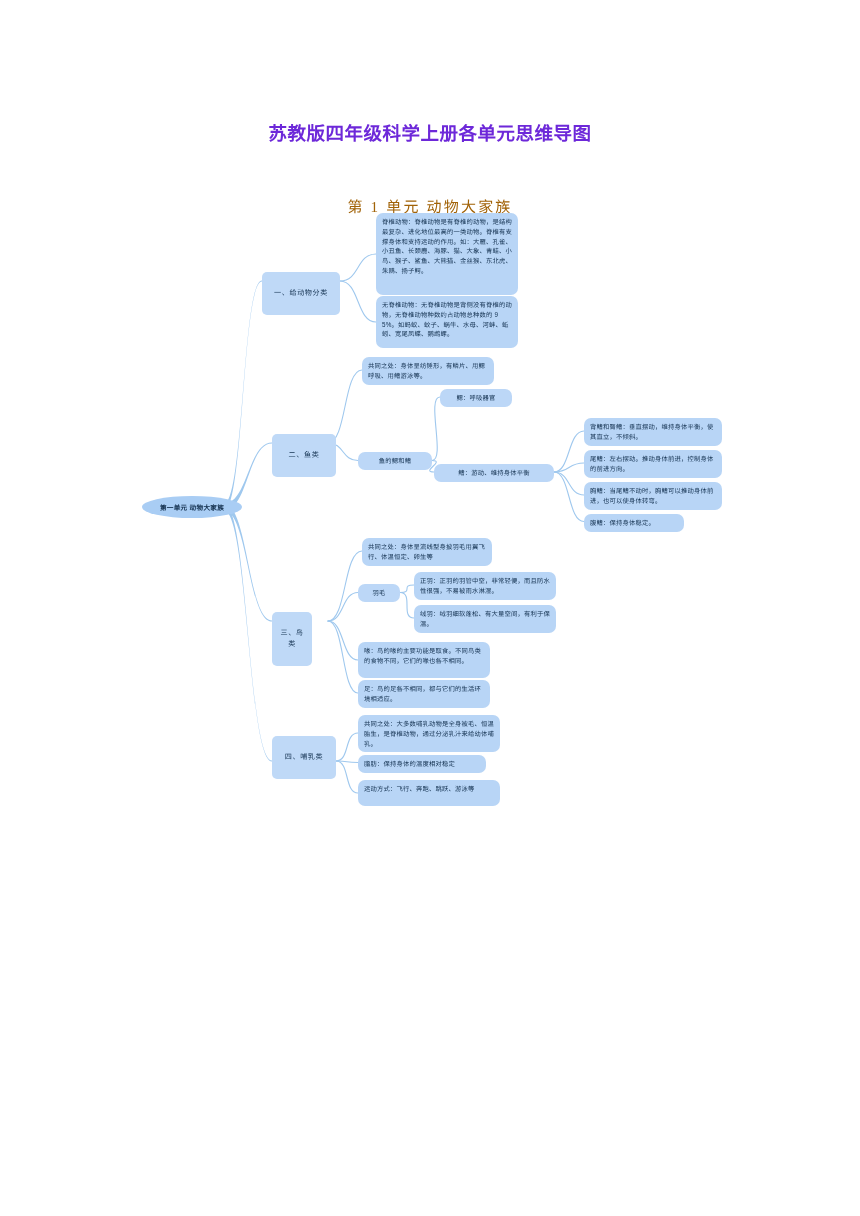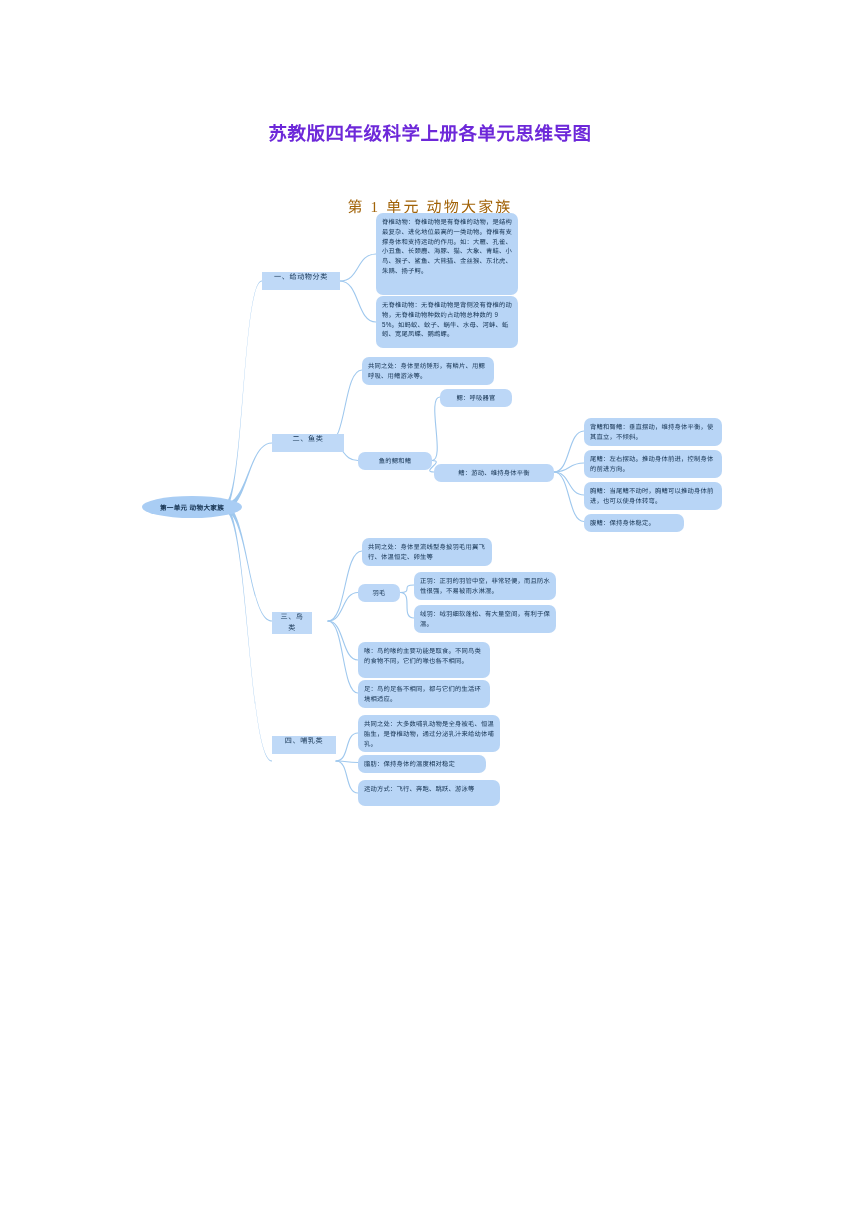--- a/index.html
+++ b/index.html
@@ -69,23 +69,23 @@
     border-radius: 7px;
     font-size: 6.3px;
     line-height: 1.55;
     padding: 4px 6px;
     letter-spacing: 0.2px;
     text-align: left;
     word-break: break-all;
   }
   .node.lvl1 {
     background: #bfd9f7;
-    border-radius: 0;
+    border-radius: 5px;
     font-size: 7.1px;
-    padding: 0 7px;
+    padding: 16px 7px;
     text-align: center;
     letter-spacing: 0.6px;
   }
   .node.lvl2 {
     background: #b8d5f6;
   }
   .node.mid {
     text-align: center;
     background: #bcd7f7;
   }
@@ -138,21 +138,21 @@
         <path d="M 336 761 C 350 761, 344 762.5, 358 762.5" fill="none" stroke="#9fc8ee" stroke-width="1.1" stroke-linecap="round"></path>
         <path d="M 336 761 C 350 761, 344 793, 358 793" fill="none" stroke="#9fc8ee" stroke-width="1.1" stroke-linecap="round"></path>
       </svg>
 
     <div class="root" id="node-root" style="left: 142px; top: 496px; width: 100px; height: 22px;">第一单元 动物大家族</div>
 
     <div class="node lvl1" id="node-b1" style="left: 262px; top: 272px; width: 78px; min-height: 18px;">一、给动物分类</div>
     <div class="node lvl2" id="node-b1c1" style="left: 376px; top: 213px; width: 142px; min-height: 82px;">脊椎动物：脊椎动物是有脊椎的动物，是结构最复杂、进化地位最高的一类动物。脊椎有支撑身体和支持运动的作用。如：大雁、孔雀、小丑鱼、长颈鹿、海豚、猫、大象、青蛙、小鸟、猴子、鲨鱼、大熊猫、金丝猴、东北虎、朱鹮、扬子鳄。</div>
     <div class="node lvl2" id="node-b1c2" style="left: 376px; top: 296px; width: 142px; min-height: 52px;">无脊椎动物：无脊椎动物是背侧没有脊椎的动物，无脊椎动物种数约占动物总种数的 95%。如蚂蚁、蚊子、蜗牛、水母、河蚌、蚯蚓、宽尾凤蝶、鹦鹉螺。</div>
 
-    <div class="node lvl1" id="node-b2" style="left: 272px; top: 434px; width: 72px; min-height: 18px;">二、鱼类</div>
+    <div class="node lvl1" id="node-b2" style="left: 272px; top: 434px; width: 64px; min-height: 18px;">二、鱼类</div>
     <div class="node lvl2" id="node-b2c1" style="left: 362px; top: 357px; width: 132px; min-height: 26px;">共同之处：身体呈纺锤形，有鳞片、用鳃呼吸、用鳍游泳等。</div>
     <div class="node lvl2 mid" id="node-b2c2" style="left: 358px; top: 452px; width: 74px; min-height: 17px;">鱼的鳃和鳍</div>
     <div class="node lvl2 mid" id="node-b2c2a" style="left: 440px; top: 389px; width: 72px; min-height: 16px;">鳃：呼吸器官</div>
     <div class="node lvl2 mid" id="node-b2c2b" style="left: 434px; top: 464px; width: 120px; min-height: 16px;">鳍：游动、维持身体平衡</div>
     <div class="node lvl2" id="node-b2c2b1" style="left: 584px; top: 418px; width: 138px; min-height: 26px;">背鳍和臀鳍：垂直摆动，维持身体平衡，使其直立，不倾斜。</div>
     <div class="node lvl2" id="node-b2c2b2" style="left: 584px; top: 450px; width: 138px; min-height: 26px;">尾鳍：左右摆动。推动身体前进，控制身体的前进方向。</div>
     <div class="node lvl2" id="node-b2c2b3" style="left: 584px; top: 482px; width: 138px; min-height: 26px;">胸鳍：当尾鳍不动时，胸鳍可以推动身体前进，也可以使身体转弯。</div>
     <div class="node lvl2" id="node-b2c2b4" style="left: 584px; top: 514px; width: 100px; min-height: 15px;">腹鳍：保持身体稳定。</div>
 
     <div class="node lvl1" id="node-b3" style="left: 272px; top: 612px; width: 40px; min-height: 18px;">三、鸟类</div>

